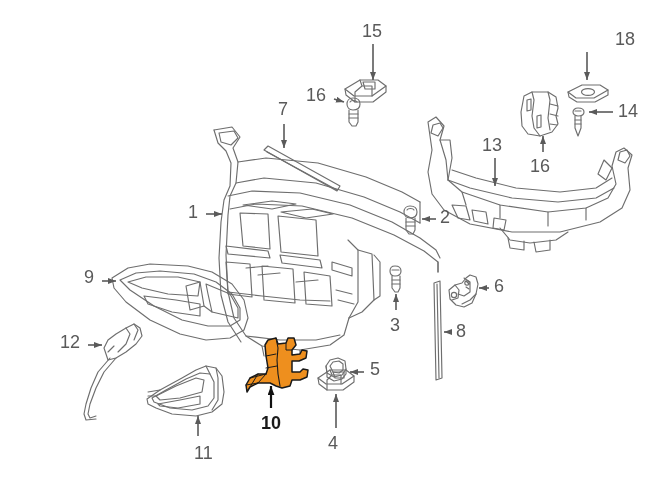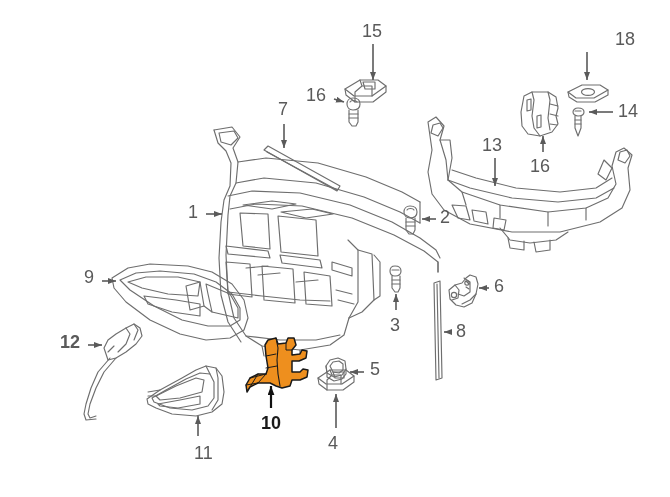--- a/index.html
+++ b/index.html
@@ -258,21 +258,21 @@
   <div class="lbl" style="left:440px;top:208px;">2</div>
   <div class="lbl" style="left:390px;top:316px;">3</div>
   <div class="lbl" style="left:328px;top:434px;">4</div>
   <div class="lbl" style="left:370px;top:360px;">5</div>
   <div class="lbl" style="left:494px;top:277px;">6</div>
   <div class="lbl" style="left:278px;top:100px;">7</div>
   <div class="lbl" style="left:456px;top:322px;">8</div>
   <div class="lbl" style="left:84px;top:268px;">9</div>
   <div class="lbl hi" style="left:261px;top:414px;text-align:right;">10</div>
   <div class="lbl" style="left:194px;top:444px;">11</div>
-  <div class="lbl" style="left:60px;top:333px;font-weight:bold;">12</div>
+  <div class="lbl" style="left:60px;top:333px;">12</div>
   <div class="lbl" style="left:482px;top:136px;">13</div>
   <div class="lbl" style="left:306px;top:86px;">16</div>
   <div class="lbl" style="left:362px;top:22px;">15</div>
   <div class="lbl" style="left:530px;top:157px;">16</div>
   <div class="lbl" style="left:618px;top:102px;">14</div>
   <div class="lbl" style="left:575px;top:30px;margin-left:40px;">18</div>
 
 </div>
 
 </body></html>

